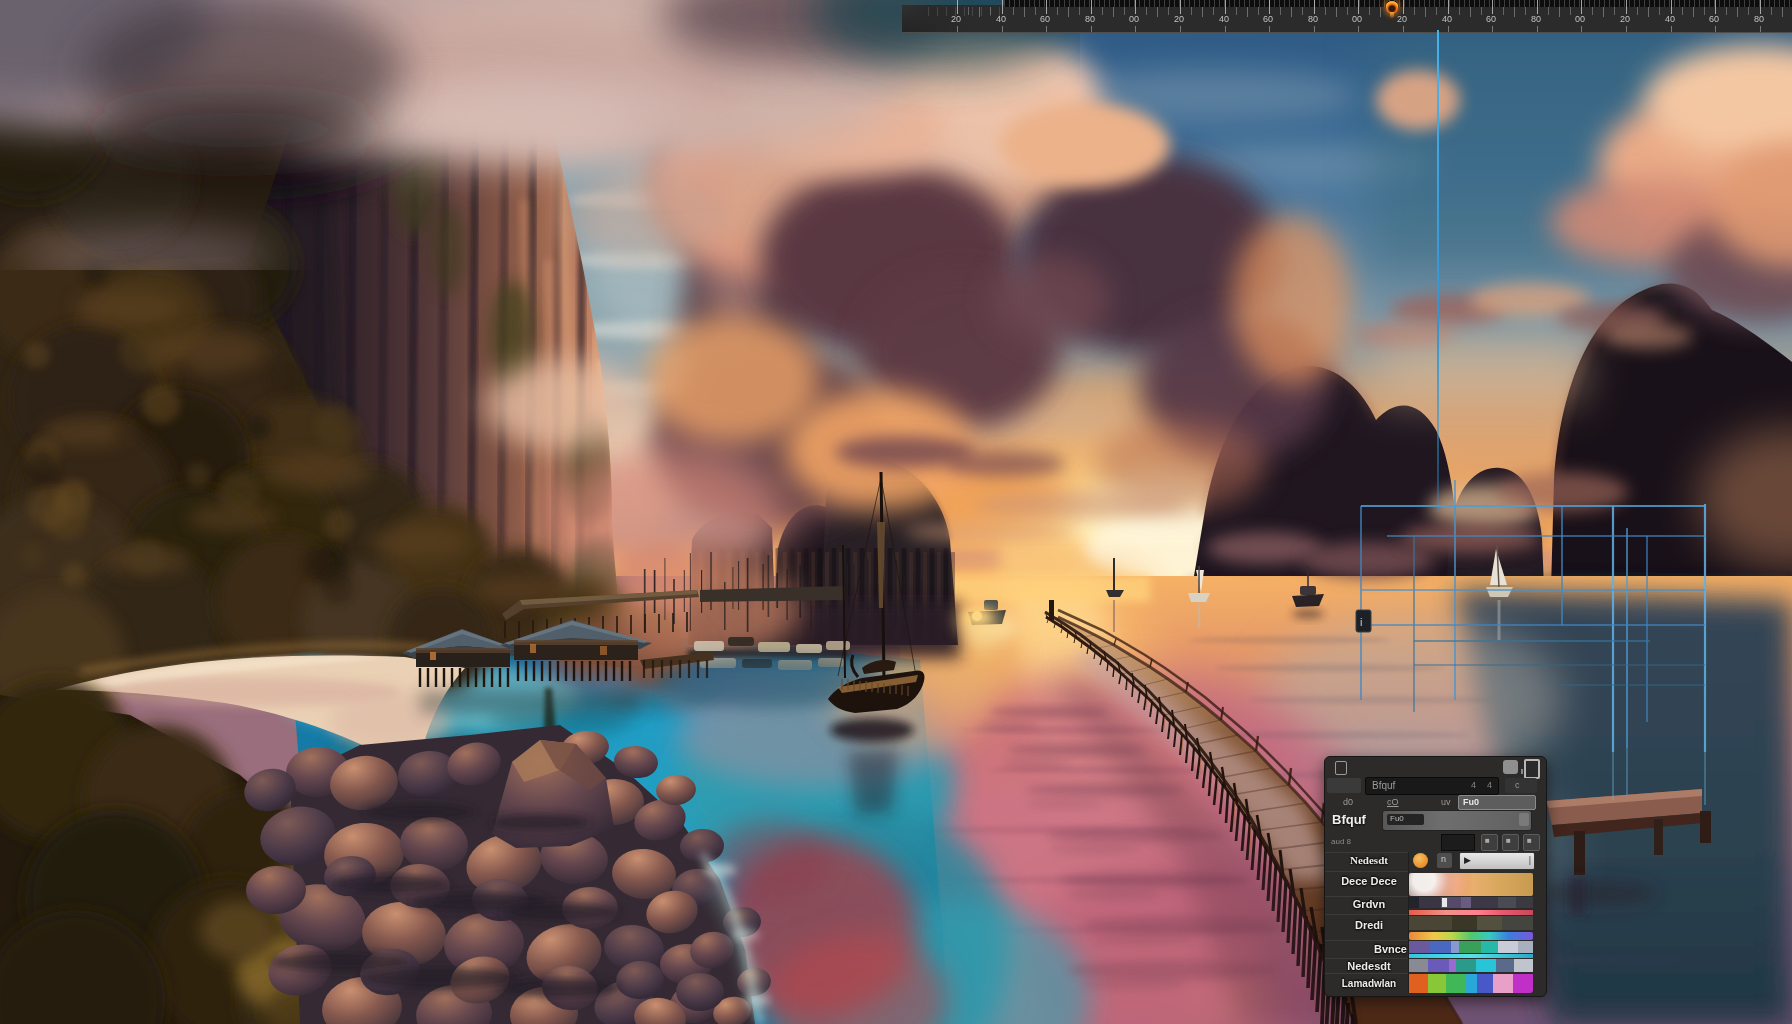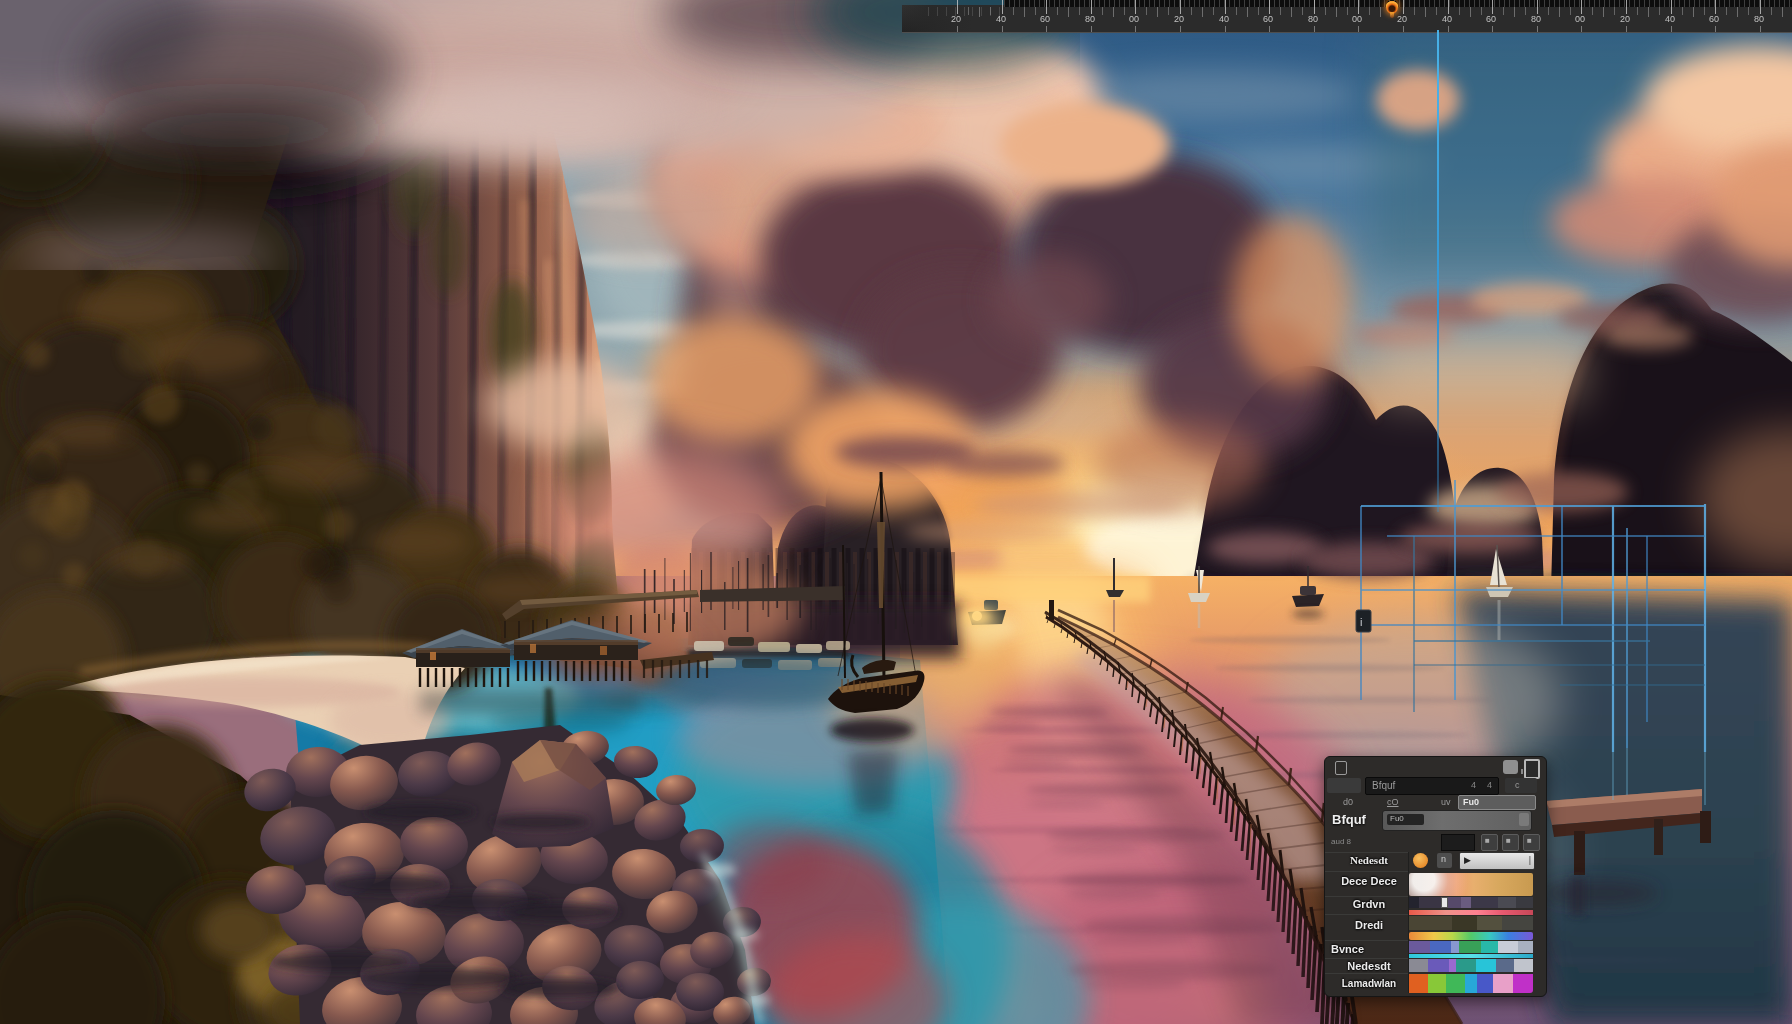--- a/index.html
+++ b/index.html
@@ -934,21 +934,21 @@
       </div>
       <span style="position:absolute;left:6px;top:118px;width:76px;text-align:center;font-size:11px;color:#ececec;font-weight:bold;text-shadow:0 1px 2px #000,0 -1px 2px #000;white-space:nowrap;">Dece Dece</span>
       <div style="position:absolute;left:84px;top:116px;width:124px;height:23px;border-radius:2px;background:radial-gradient(circle at 12% 30%,rgba(252,248,244,0.95) 0 10%,rgba(248,200,180,0.6) 22%,rgba(0,0,0,0) 40%),linear-gradient(90deg,#1d2430 0%,#3c3448 10%,#b06a58 24%,#ec9d6c 38%,#e8af6e 52%,#d8a85e 72%,#c89a50 100%);"></div>
       <span style="position:absolute;left:6px;top:141px;width:76px;text-align:center;font-size:11px;color:#ececec;font-weight:bold;text-shadow:0 1px 2px #000,0 -1px 2px #000;white-space:nowrap;">Grdvn</span>
       <div style="position:absolute;left:84px;top:140px;width:124px;height:11px;background:linear-gradient(90deg,#23232e 0 8%,#3a3544 8% 30%,#56496a 30% 42%,#6a5c80 42% 50%,#3c3848 50% 72%,#4a4a52 72% 86%,#3a3a40 86% 100%);"></div>
       <div style="position:absolute;left:116px;top:140px;width:5px;height:9px;background:#e8e8e8;border:1px solid #555;"></div>
       <div style="position:absolute;left:84px;top:153px;width:124px;height:5px;background:linear-gradient(90deg,#e85a4a,#f0928a 30%,#ff8090 55%,#e85a70 75%,#c84858);"></div>
       <span style="position:absolute;left:6px;top:162px;width:76px;text-align:center;font-size:11px;color:#ececec;font-weight:bold;text-shadow:0 1px 2px #000,0 -1px 2px #000;white-space:nowrap;">Dredi</span>
       <div style="position:absolute;left:84px;top:159px;width:124px;height:14px;background:linear-gradient(90deg,#4a4534 0 35%,#3a3726 35% 55%,#53503e 55% 75%,#454540 75% 100%);"></div>
       <div style="position:absolute;left:84px;top:175px;width:124px;height:8px;border-radius:2px;background:linear-gradient(90deg,#e8883a,#f0c84a 20%,#b8d84a 35%,#52c86a 50%,#38c8c0 65%,#3a80e0 80%,#7a58d8 100%);"></div>
-      <span style="position:absolute;left:6px;top:186px;width:76px;text-align:left;font-size:11px;color:#ececec;font-weight:bold;text-shadow:0 1px 2px #000,0 -1px 2px #000;white-space:nowrap;">Bvnce</span>
+      <span style="position:absolute;left:6px;top:186px;width:76px;text-align:right;font-size:11px;color:#ececec;font-weight:bold;text-shadow:0 1px 2px #000,0 -1px 2px #000;white-space:nowrap;">Bvnce</span>
       <div style="position:absolute;left:84px;top:184px;width:124px;height:12px;background:linear-gradient(90deg,#6a5a9c 0 17%,#4a68c0 17% 34%,#8898d0 34% 40%,#38a058 40% 58%,#28b8a8 58% 72%,#c8ccd8 72% 88%,#a8b0c0 88% 100%);"></div>
       <div style="position:absolute;left:84px;top:197px;width:124px;height:4px;background:linear-gradient(90deg,#2ec8dc,#58e0e8 50%,#2aa8c8);"></div>
       <span style="position:absolute;left:6px;top:203px;width:76px;text-align:center;font-size:11px;color:#ececec;font-weight:bold;text-shadow:0 1px 2px #000,0 -1px 2px #000;white-space:nowrap;">Nedesdt</span>
       <div style="position:absolute;left:84px;top:202px;width:124px;height:13px;background:linear-gradient(90deg,#8a8a94 0 15%,#6a5aba 15% 32%,#9a6ad0 32% 38%,#2a9a8a 38% 54%,#28c4d8 54% 70%,#5a6a8a 70% 85%,#c0c4cc 85% 100%);"></div>
       <span style="position:absolute;left:6px;top:221px;width:76px;text-align:center;font-size:10px;color:#ececec;font-weight:bold;text-shadow:0 1px 2px #000,0 -1px 2px #000;white-space:nowrap;">Lamadwlan</span>
       <div style="position:absolute;left:84px;top:217px;width:124px;height:19px;border-radius:0 0 3px 0;background:linear-gradient(90deg,#e06020 0 15%,#88c838 15% 30%,#40b858 30% 45%,#28a8d8 45% 55%,#4858c8 55% 68%,#e8a0c8 68% 84%,#c030c8 84% 100%);"></div>
       <div style="position:absolute;left:0px;top:95px;width:84px;height:1px;background:#3a3a38;"></div>
       <div style="position:absolute;left:0px;top:114px;width:84px;height:1px;background:#3a3a38;"></div>
       <div style="position:absolute;left:0px;top:139px;width:84px;height:1px;background:#3a3a38;"></div>
       <div style="position:absolute;left:0px;top:157px;width:84px;height:1px;background:#3a3a38;"></div>

